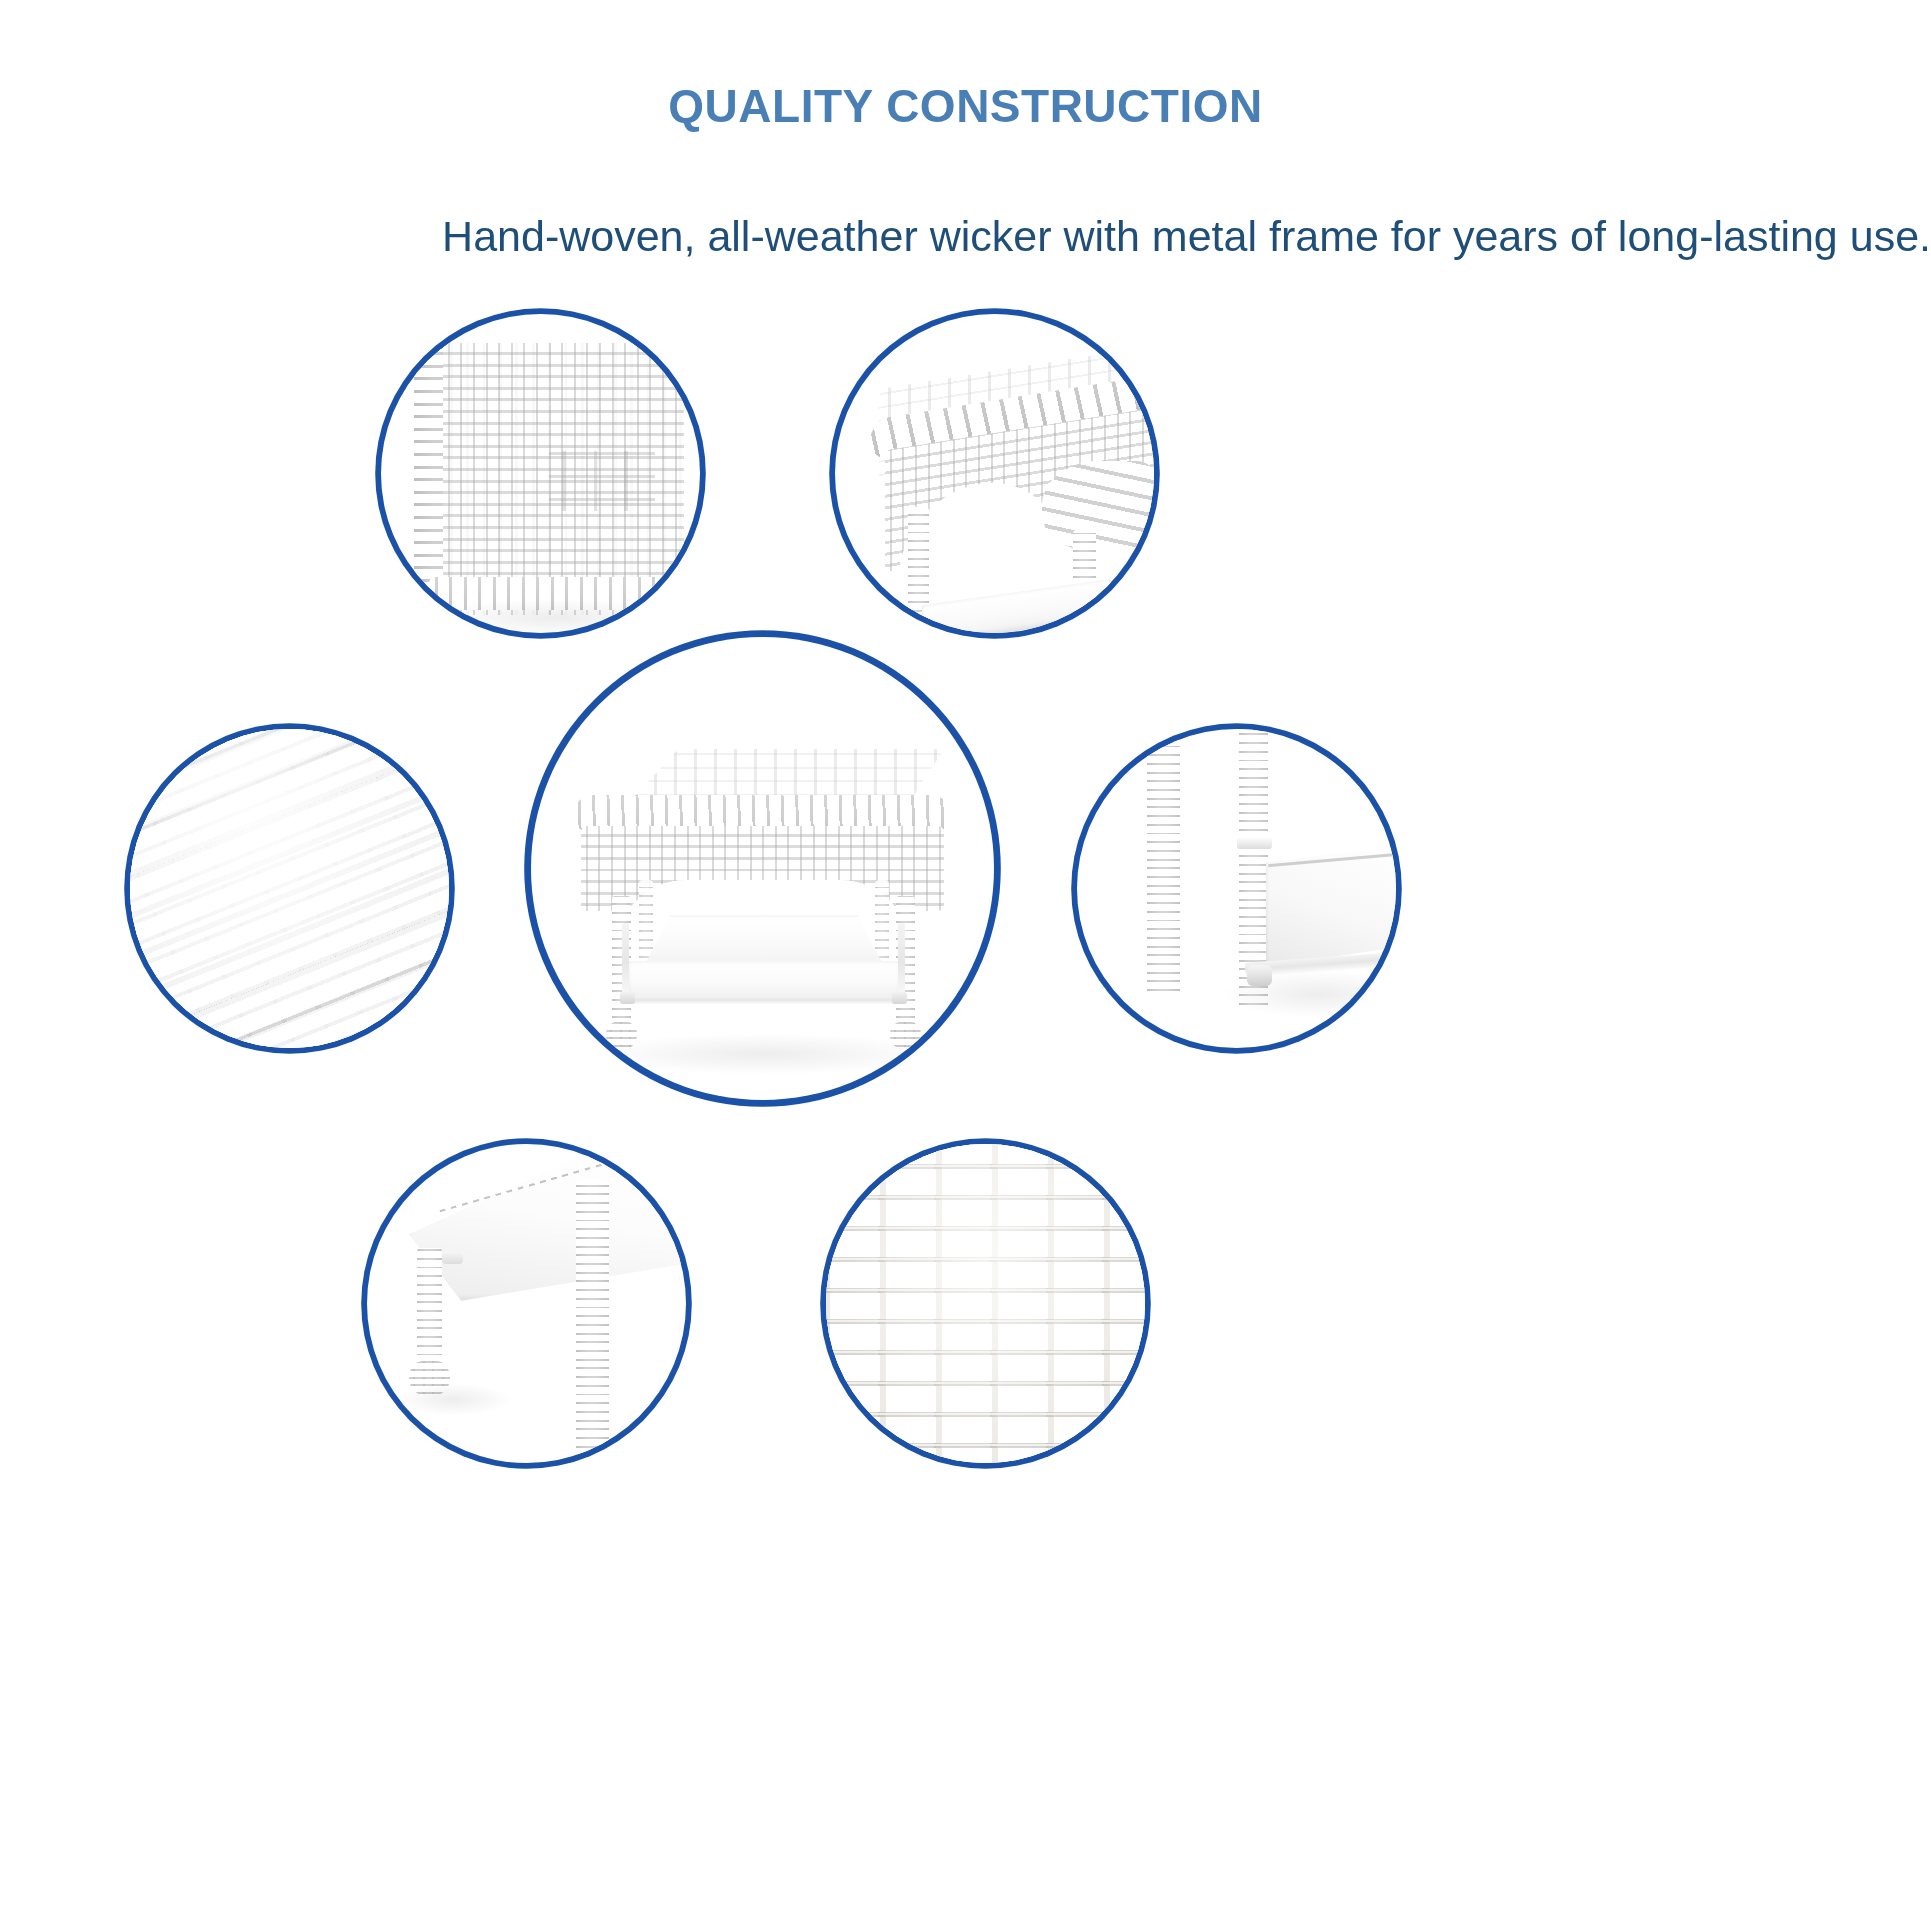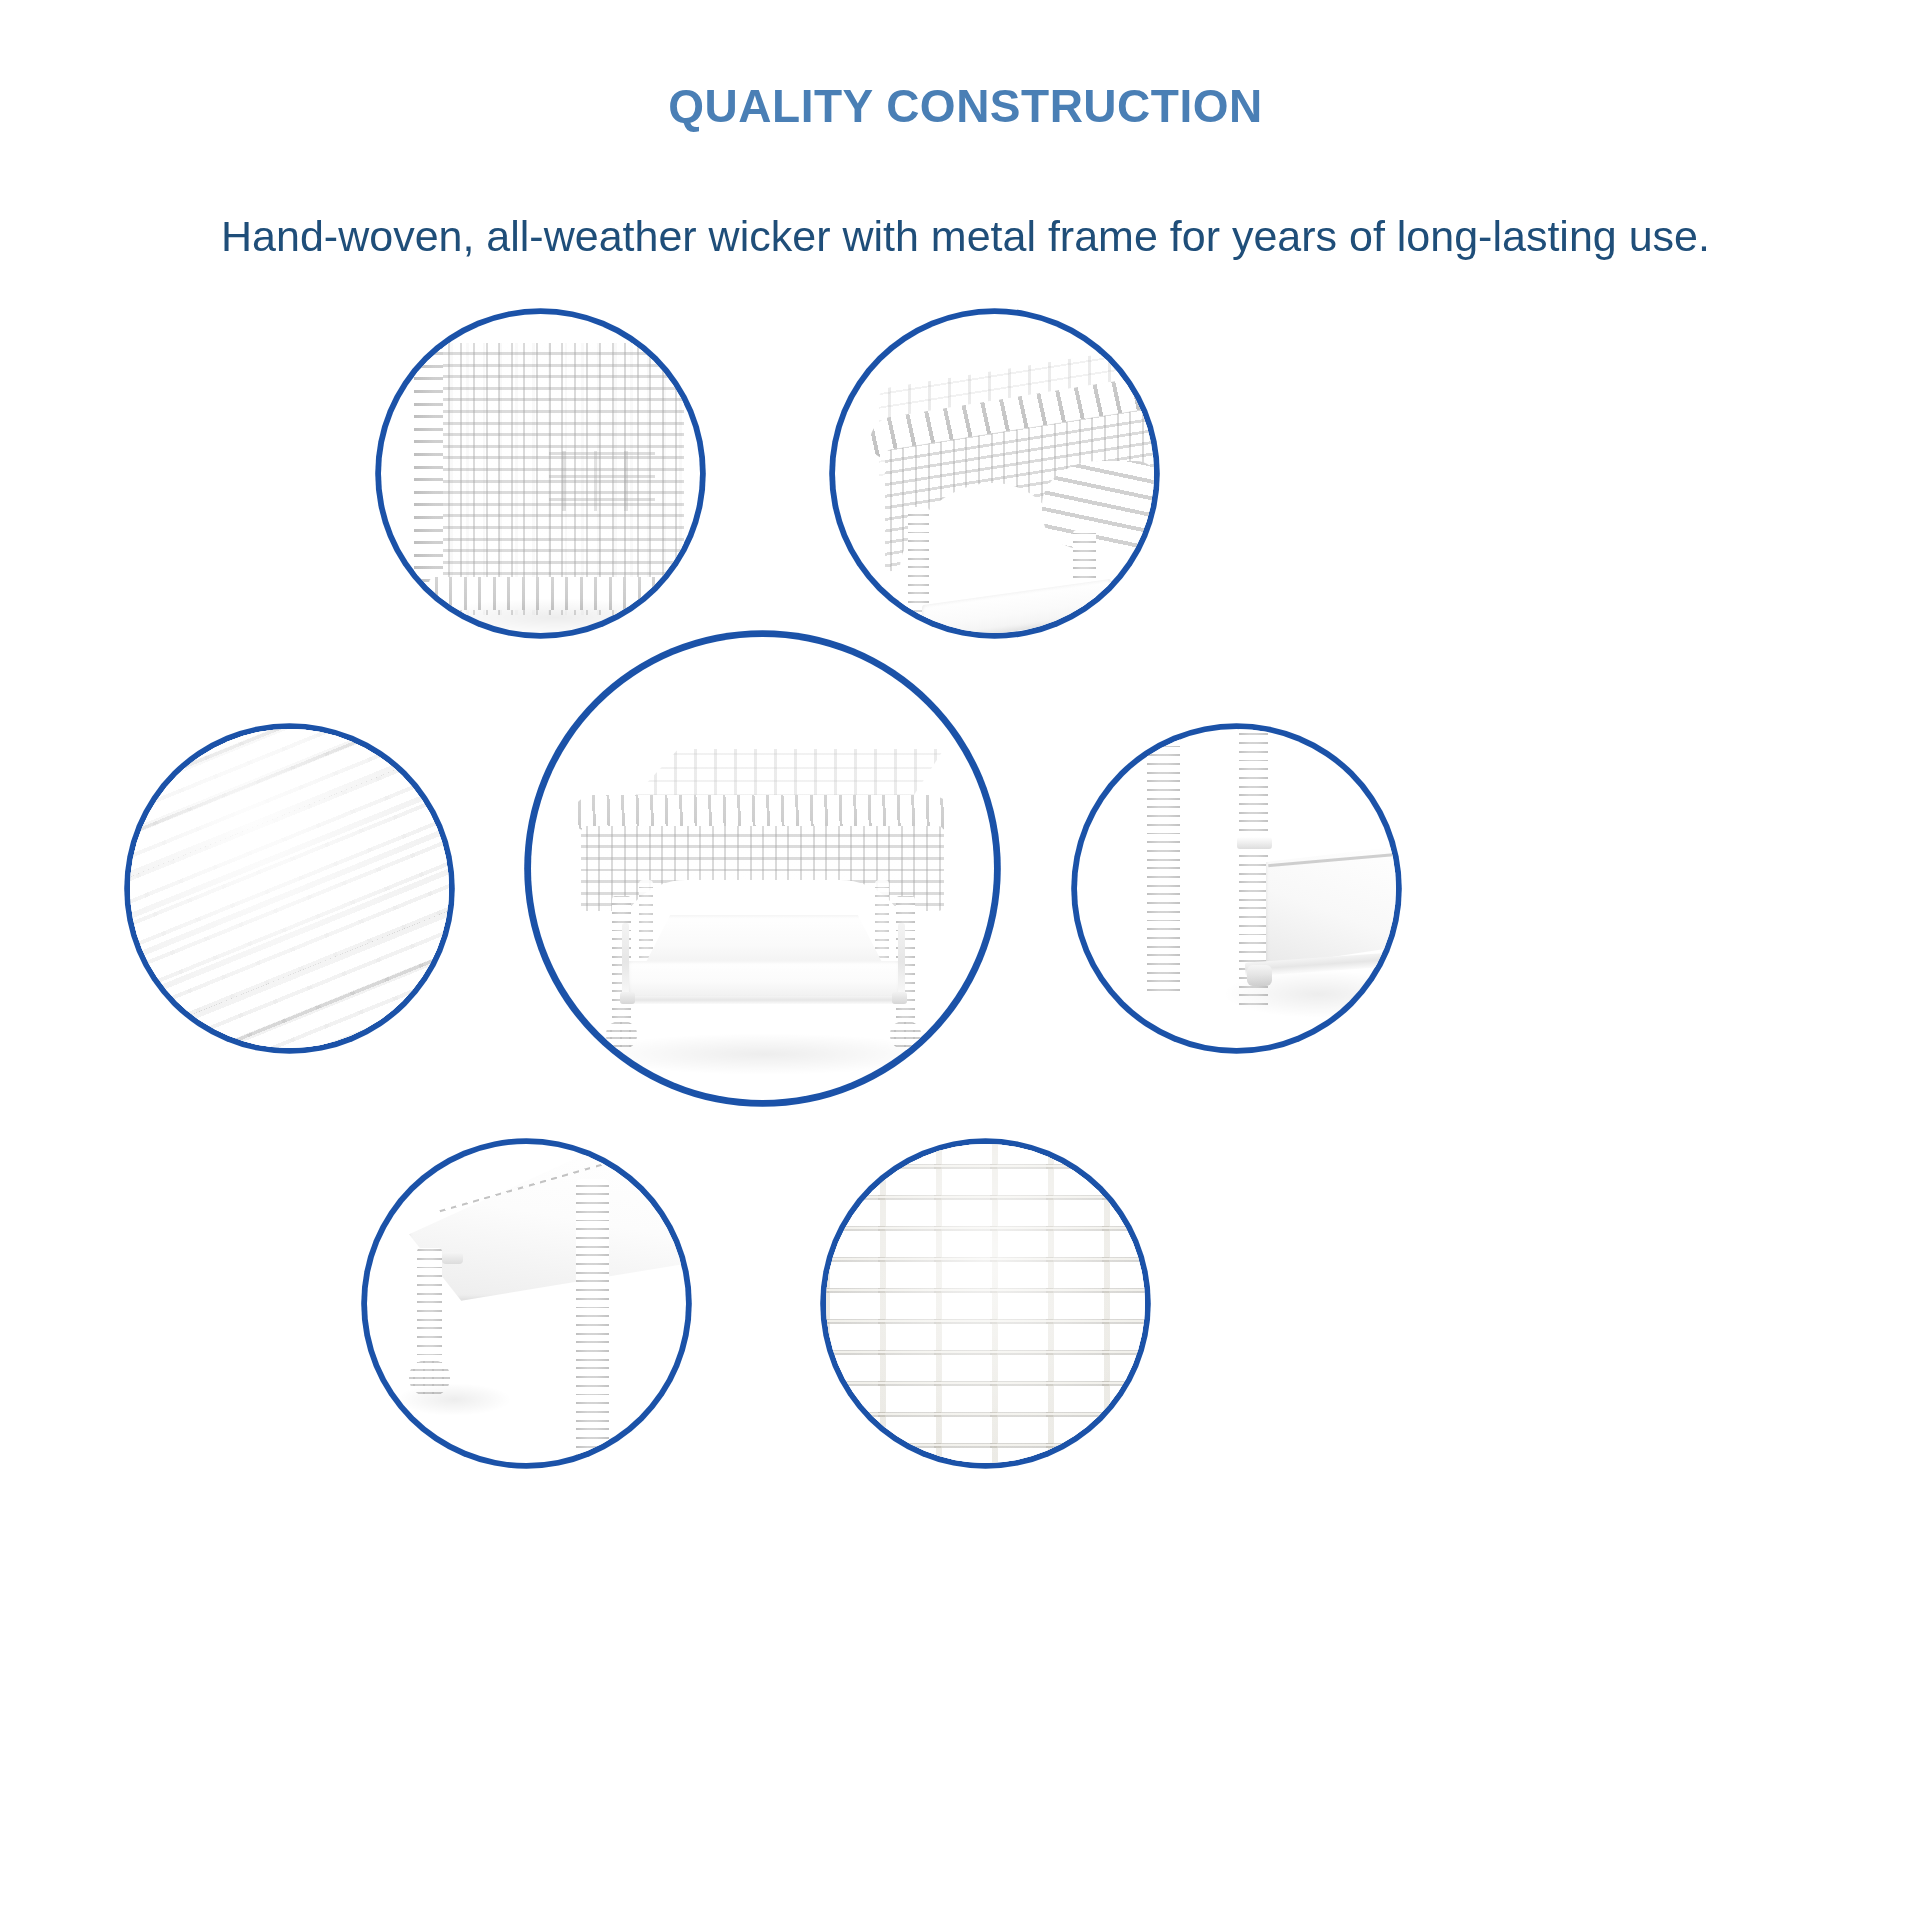--- a/index.html
+++ b/index.html
@@ -30,21 +30,21 @@
     letter-spacing: 0.5px;
     color: #4a7fb5;
     line-height: 1.1;
     white-space: nowrap;
   }
 
   .subtitle {
     position: absolute;
     left: 0; top: 212px;
     width: 1931px;
-    text-align: center;
+    text-align: right;
     font-size: 43px;
     font-weight: 400;
     color: #1f4e79;
     line-height: 1.15;
     white-space: nowrap;
   }
 
   
   .collage { position: absolute; left: 0; top: 0; width: 1931px; height: 1931px; }
 

